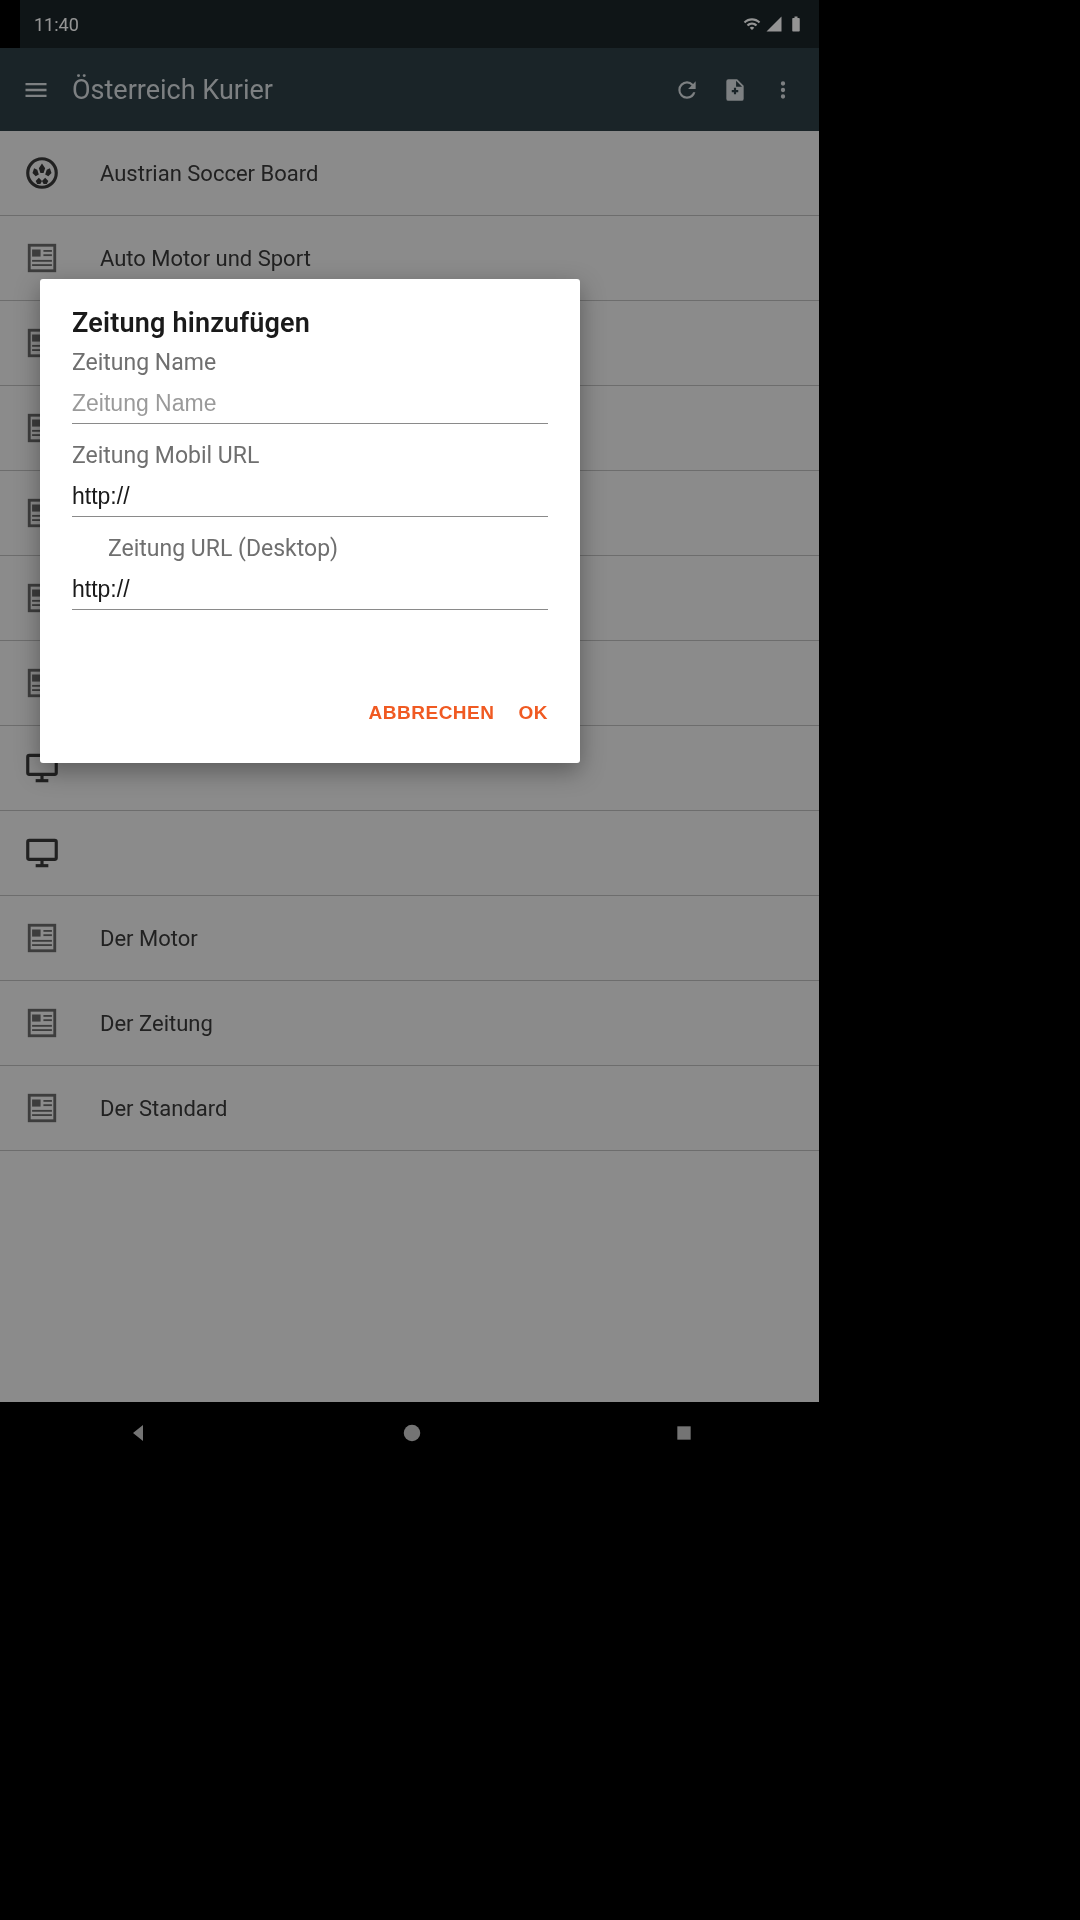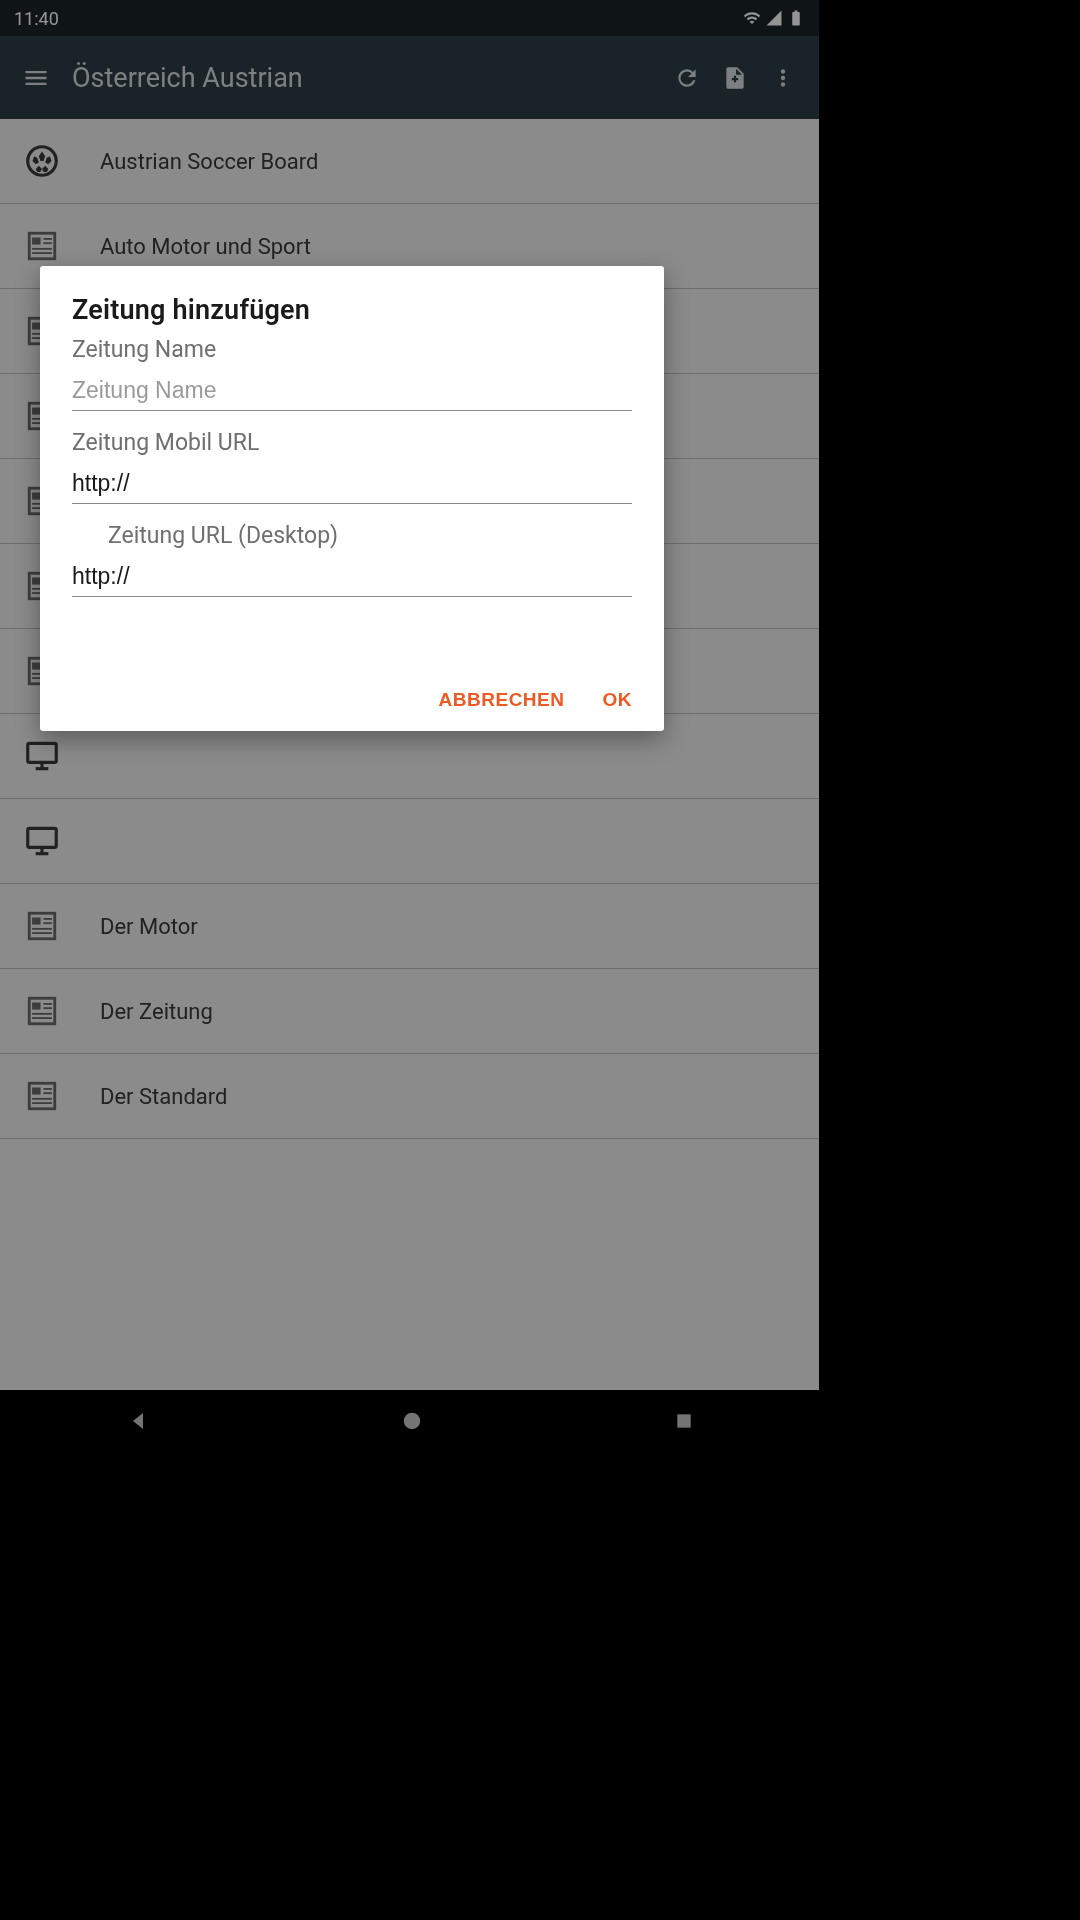--- a/index.html
+++ b/index.html
@@ -1,20 +1,20 @@
 <!DOCTYPE html>
 <html><head>
 <meta charset="utf-8">
 <style>
 * { margin: 0; padding: 0; box-sizing: border-box; }
 html, body { width: 819px; height: 1456px; overflow: hidden; font-family: Roboto, Arial, sans-serif; }
 body { background: #000; position: relative; }
 
 
-.status-bar { height: 36px; background: #1a2529; display: flex; align-items: center; justify-content: space-between; padding: 0 14px; color: #fff; font-size: 18px; }
+.status-bar { height: 48px; background: #1a2529; display: flex; align-items: center; justify-content: space-between; padding: 0 14px; color: #fff; font-size: 18px; margin-left: 20px; }
 .status-right { display: flex; align-items: center; gap: 4px; }
 .status-right svg { width: 18px; height: 18px; fill: #fff; }
 
 
 .app-bar { height: 83px; background: #2e3f46; display: flex; align-items: center; padding: 0 12px; color: #d7dde0; }
 .app-bar .hamburger { width: 48px; display:flex; align-items:center; justify-content:center; }
 .app-bar .title { flex: 1; font-size: 27px; font-weight: 400; color: #d7dde0; margin-left: 12px; }
 .app-bar .action { width: 48px; display:flex; align-items:center; justify-content:center; }
 
 
@@ -24,27 +24,27 @@
 .list-label { font-size: 22px; color: #3a3a3a; }
 
 
 .nav-bar { height: 66px; background: #000; display:flex; align-items:center; justify-content:space-around; }
 .nav-bar svg { fill: #c9c9c9; }
 
 
 .scrim { position: absolute; inset: 0; background: rgba(0,0,0,0.42); }
 
 
-.dialog { position: absolute; top: 266px; left: 40px; width: 624px; background: #fff; border-radius: 3px; box-shadow: 0 8px 24px rgba(0,0,0,.35); padding: 28px 0 0 0; }
+.dialog { position: absolute; top: 279px; left: 40px; width: 540px; background: #fff; border-radius: 3px; box-shadow: 0 8px 24px rgba(0,0,0,.35); padding: 28px 0 0 0; }
 .dialog-inner { padding: 0 32px; }
 .dlg-title { font-size: 27px; font-weight: 600; color: #1a1a1a; margin-bottom: 10px; letter-spacing: .2px; }
 .dlg-label { font-size: 23px; color: #6f6f6f; margin-top: 8px; }
 .dlg-field { width: 100%; border: none; border-bottom: 1px solid #8a8a8a; font-size: 23px; color: #1a1a1a; padding: 14px 0 6px 0; outline: none; }
 .dlg-field::placeholder { color: #9a9a9a; }
-.dlg-actions { display:flex; justify-content:flex-end; gap: 38px; padding: 52px 32px 20px 32px; }
+.dlg-actions { display:flex; justify-content:flex-end; gap: 24px; padding: 52px 32px 39px 32px; }
 .dlg-btn { font-size: 19px; font-weight: 600; color: #f05a22; letter-spacing: .5px; background:none; border:none; cursor:pointer; }
 .dlg-spacer { height: 40px; }
 </style>
 </head>
 <body>
 
 <div class="status-bar">
   <span>11:40</span>
   <div class="status-right">
     <svg viewBox="0 0 24 24">
@@ -58,21 +58,21 @@
       </svg>
   </div>
 </div>
 
 <div class="app-bar">
   <div class="hamburger">
     <svg width="28" height="28" viewBox="0 0 24 24" fill="#d7dde0">
         <path d="M3 18h18v-2H3v2zm0-5h18v-2H3v2zm0-7v2h18V6H3z"></path>
       </svg>
   </div>
-  <div class="title">Österreich Austrian</div>
+  <div class="title">Österreich Kurier</div>
   <div class="action">
     <svg width="26" height="26" viewBox="0 0 24 24" fill="#d7dde0">
         <path d="M17.65 6.35A7.95 7.95 0 0012 4a8 8 0 000 16 8 8 0 007.73-6h-2.08A6 6 0 1112 6c1.66 0 3.14.69 4.22 1.78L13 11h7V4l-2.35 2.35z"></path>
       </svg>
   </div>
   <div class="action">
     <svg width="26" height="26" viewBox="0 0 24 24" fill="#d7dde0">
         <path d="M14 2H6a2 2 0 00-2 2v16a2 2 0 002 2h12a2 2 0 002-2V8l-6-6zm-1 14h-2v-2H9v-2h2v-2h2v2h2v2h-2v2zM13 9V3.5L18.5 9H13z"></path>
       </svg>
   </div>

